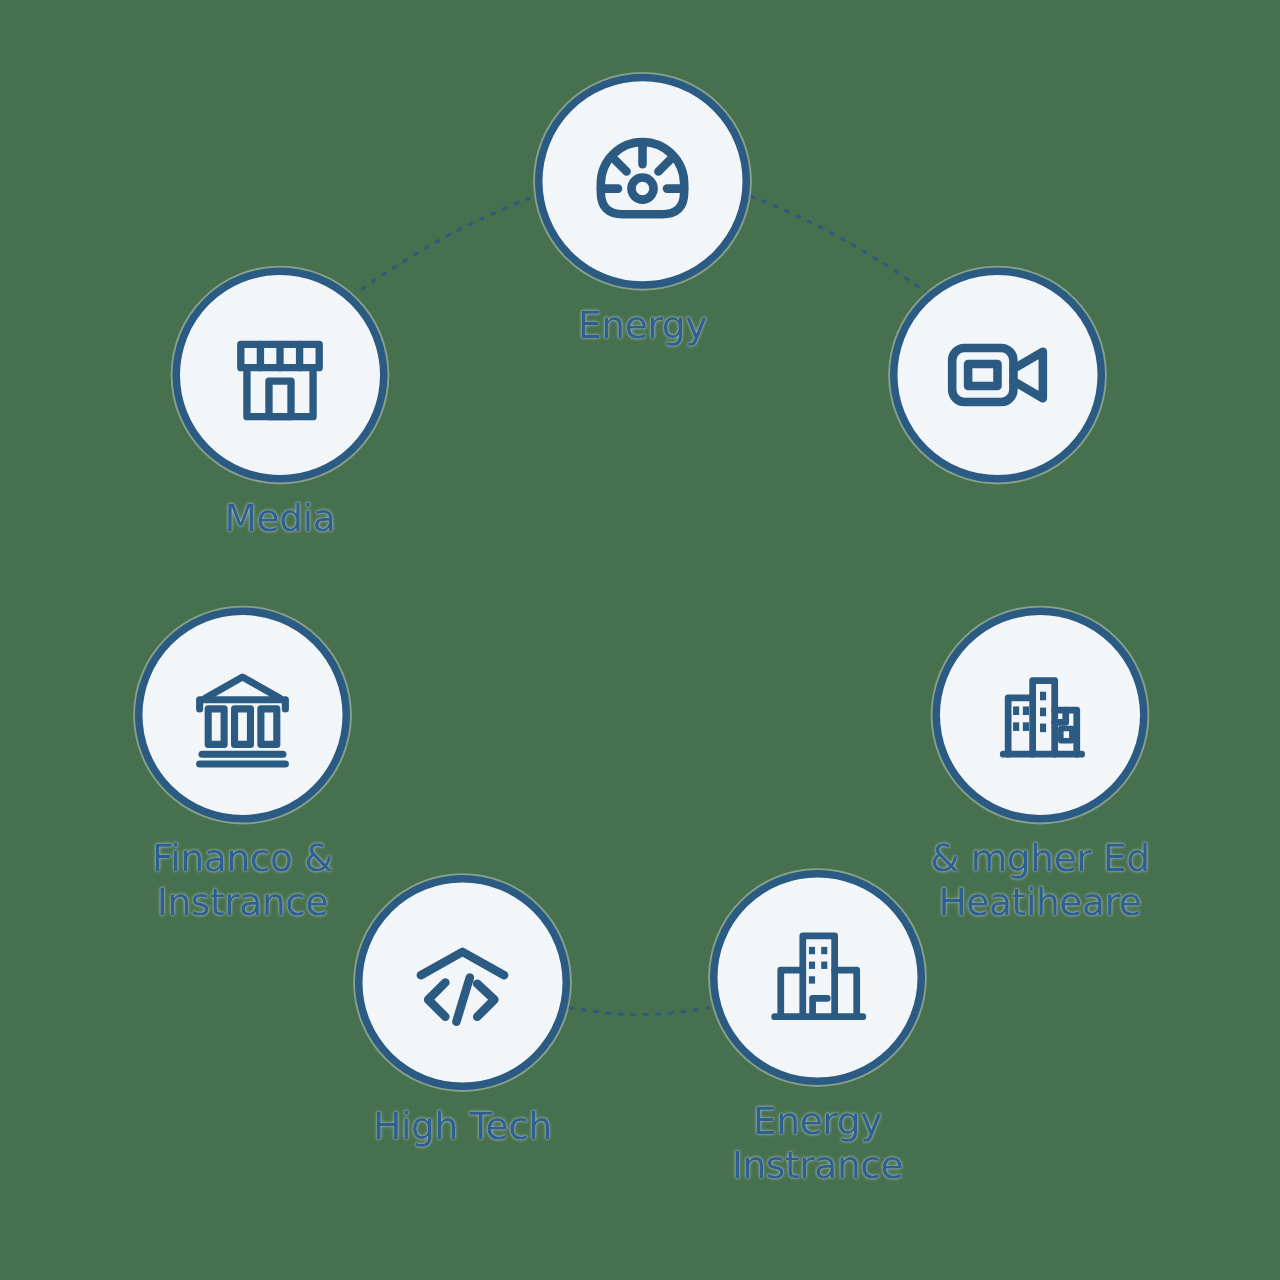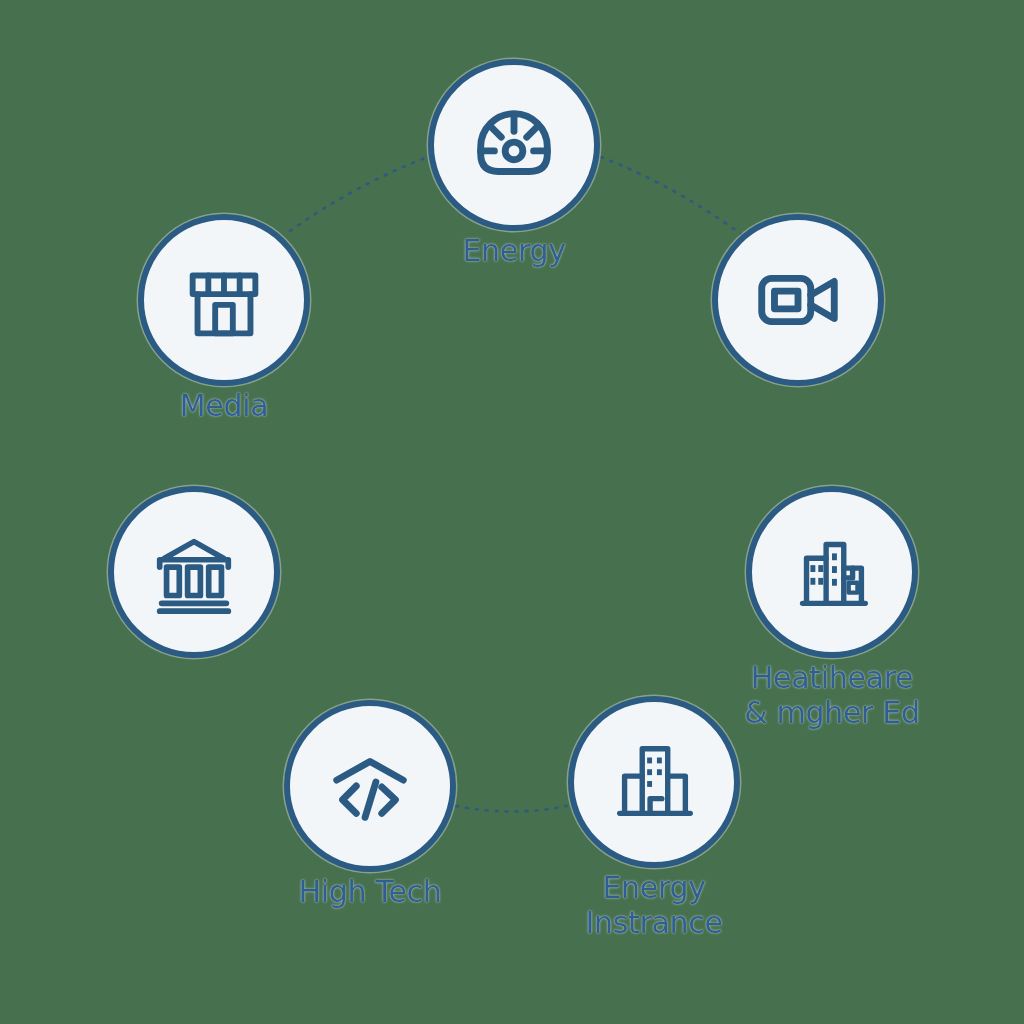--- a/index.html
+++ b/index.html
@@ -11,21 +11,21 @@
   #connectors{position:absolute;left:0;top:0;z-index:1}
   .node{position:absolute;width:260px;display:flex;flex-direction:column;align-items:center;z-index:2}
   .circle{
     width:172px;height:172px;border-radius:50%;
     background:#F3F6F9;border:6px solid #2B5A82;box-sizing:border-box;
     display:flex;align-items:center;justify-content:center;
     box-shadow:0 0 0 1.5px rgba(255,255,255,0.35);
   }
   .circle svg{width:98px;height:98px}
   .label{
-    margin-top:3px;text-align:center;
+    margin-top:13px;text-align:center;
     font-size:30px;line-height:1.16;letter-spacing:-0.3px;
     color:#2D5F93;
     text-shadow:0 0 1px rgba(255,255,255,0.7),0 0 3px rgba(255,255,255,0.45);
   }
   .label span{display:block}
   .ic{fill:none;stroke:#2B5A82;stroke-linecap:round;stroke-linejoin:round}
   .w{fill:#2B5A82;stroke:none}
 </style>
 </head>
 <body>
@@ -87,22 +87,22 @@
           <rect x="36" y="43" width="5" height="7"></rect>
         <rect x="28" y="56" width="5" height="7"></rect>
           <rect x="36" y="56" width="5" height="7"></rect>
         <rect x="50" y="31" width="5" height="7"></rect>
           <rect x="50" y="44" width="5" height="7"></rect>
         <rect x="50" y="57" width="5" height="7"></rect>
       </g>
     </svg>
   </div>
   <div class="label">
+    <span>&amp; mgher Ed</span>
     <span>Heatiheare</span>
-    <span>&amp; mgher Ed</span>
   </div>
 </div>
 
 <div class="node" style="left:524px;top:696px">
   <div class="circle">
     <svg viewBox="0 0 100 100">
       <g class="ic" stroke-width="5.5">
         <path d="M20 82 V44 H38"></path>
         <path d="M38 82 V16 H64 V82"></path>
         <path d="M64 44 H82 V82"></path>
@@ -147,20 +147,24 @@
         <path d="M20 36 L50 19 L80 36"></path>
         <path d="M15 45 V37.5 H85 V45"></path>
         <rect x="22" y="45" width="13" height="29"></rect>
         <rect x="43.5" y="45" width="13" height="29"></rect>
         <rect x="65" y="45" width="13" height="29"></rect>
         <line x1="17" y1="82" x2="83" y2="82"></line>
         <line x1="15" y1="90" x2="85" y2="90"></line>
       </g>
     </svg>
   </div>
+  <div class="label">
+    <span>Financo &amp;</span>
+    <span>Instrance</span>
+  </div>
 </div>
 
 <div class="node" style="left:94px;top:214px">
   <div class="circle">
     <svg viewBox="0 0 100 100">
       <g class="ic" stroke-width="6">
         <rect x="18" y="25" width="64" height="19"></rect>
         <line x1="34" y1="25" x2="34" y2="44"></line>
         <line x1="50" y1="25" x2="50" y2="44"></line>
         <line x1="66" y1="25" x2="66" y2="44"></line>

